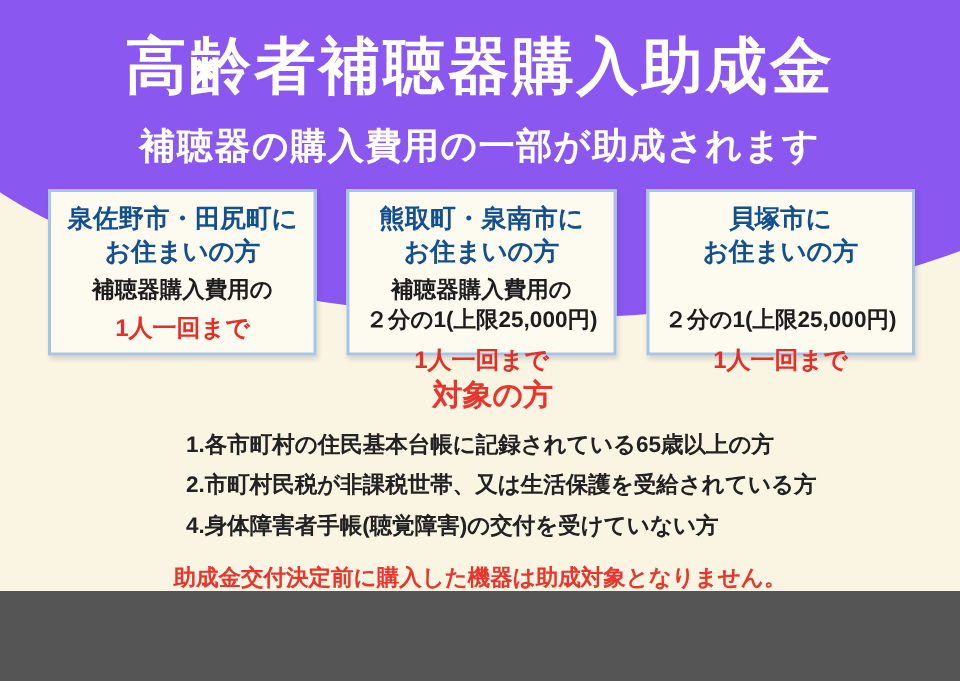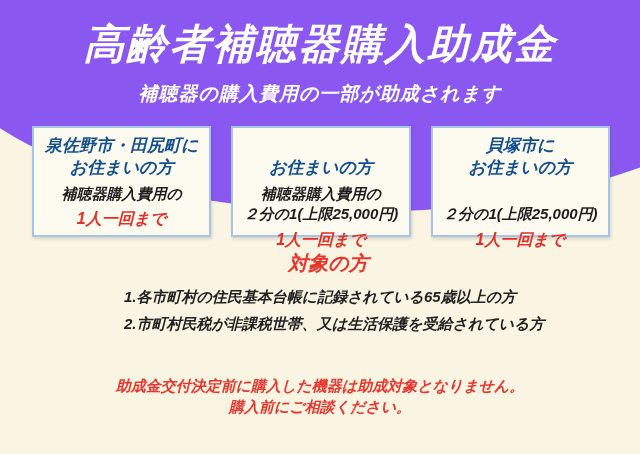--- a/index.html
+++ b/index.html
@@ -3,25 +3,24 @@
 <meta charset="utf-8">
 <style>
   html, body { margin: 0; padding: 0; }
   body {
     font-family: "Liberation Sans", "DejaVu Sans", sans-serif;
     background: #555;
   }
   .stage {
     position: relative;
     width: 640px;
-    height: 454px;
+    height: 394px;
     margin: 0 auto;
     background: #FAF4E2;
     overflow: hidden;
-    font-style: italic;
   }
   
   .purple-blob {
     position: absolute;
     left: -70px;
     top: -158px;
     width: 860px;
     height: 370px;
     border-radius: 50%;
     background: #8A58F0;
@@ -34,21 +33,21 @@
   }
   .page-title {
     margin: 22px 0 0 0;
     font-size: 41px;
     font-weight: 900;
     letter-spacing: 2px;
     line-height: 1.1;
   }
   .page-subtitle {
     margin: 14px 0 0 0;
-    font-size: 19px;
+    font-size: 24px;
     font-weight: 800;
     letter-spacing: 1px;
   }
   .cards-row {
     position: absolute;
     top: 126px;
     left: 32px;
     width: 578px;
     display: flex;
     gap: 20px;
@@ -137,21 +136,21 @@
         <span>お住まいの方</span>
       </div>
       <div class="card-body">
         <span>補聴器購入費用の</span><br>
       </div>
       <div class="card-note">1人一回まで</div>
     </article>
 
     <article class="card">
       <div class="card-title">
-        <br>
+        <span>熊取町・泉南市に</span><br>
         <span>お住まいの方</span>
       </div>
       <div class="card-body">
         <span>補聴器購入費用の</span><br>
         <span>２分の1(上限25,000円)</span>
       </div>
       <div class="card-note">1人一回まで</div>
     </article>
 
     <article class="card">
@@ -166,20 +165,21 @@
       <div class="card-note">1人一回まで</div>
     </article>
 
   </section>
 
   <section class="eligibility">
     <h2 class="eligibility-heading">対象の方</h2>
     <ul class="eligibility-list">
       <li>1.各市町村の住民基本台帳に記録されている65歳以上の方</li>
       <li>2.市町村民税が非課税世帯、又は生活保護を受給されている方</li>
+      <li>4.身体障害者手帳(聴覚障害)の交付を受けていない方</li>
     </ul>
   </section>
 
   <section class="warning">
     <span>助成金交付決定前に購入した機器は助成対象となりません。</span><br>
     <span>購入前にご相談ください。</span>
   </section>
 
 </div>
 

